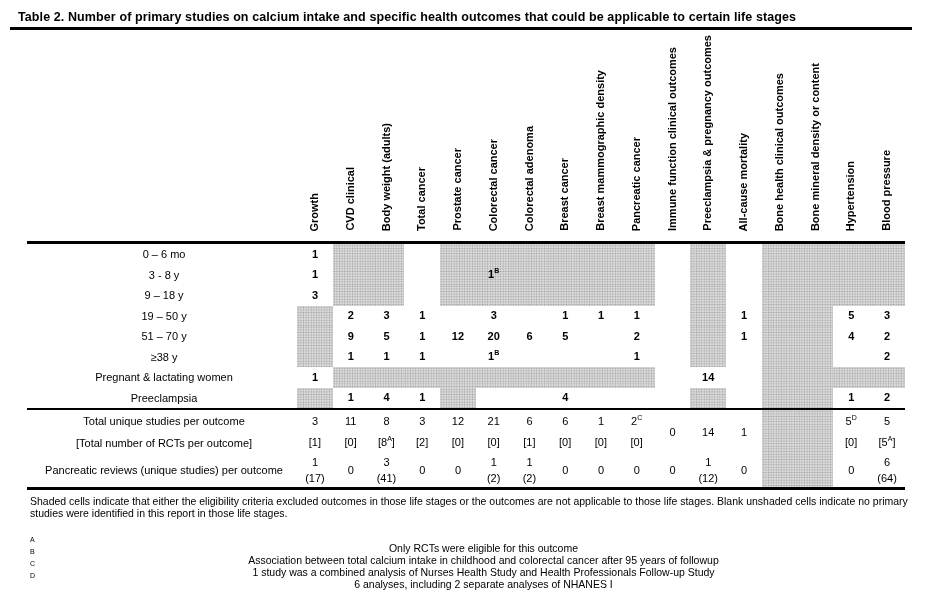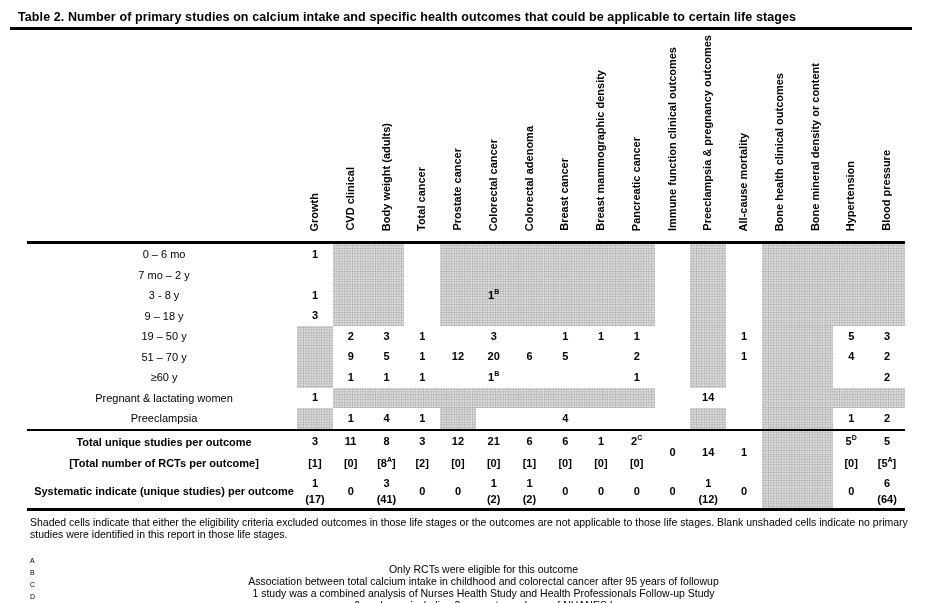--- a/index.html
+++ b/index.html
@@ -16,21 +16,21 @@
   table.tbl col.datacol{width:35.75px;}
   thead th{border-bottom:3px solid #000;vertical-align:bottom;text-align:center;
     height:205px;padding:0 0 6px 0;font-weight:bold;}
   th.corner{text-align:left;}
   .vtext{display:inline-block;writing-mode:vertical-rl;transform:rotate(180deg);
     white-space:nowrap;font-size:11px;line-height:1.05;font-weight:bold;}
   td{padding:0;font-size:11px;vertical-align:middle;overflow:visible;}
   td.lbl{text-align:center;padding-left:4px;font-weight:normal;white-space:nowrap;}
   td.val{text-align:center;font-weight:bold;line-height:1.0;}
   tr.stage td{height:20.5px;}
-  tr.total td{font-weight:bold;}
+  tr.total td{font-weight:normal;}
   tr.t0 td{border-top:2px solid #000;height:22px;}
   tr.t1 td{height:21px;}
   tr.t2 td{height:34px;border-bottom:3px solid #000;}
   tr.t2 td.val{line-height:16px;}
   td.drop{position:relative;}
   td.drop span{position:relative;top:11px;display:inline-block;}
   sup{font-size:7px;vertical-align:super;line-height:0;}
 
   
   td.sh{background-color:#dadada;
@@ -109,40 +109,20 @@
           <td class="val sh"></td>
           <td class="val"></td>
           <td class="val sh"></td>
           <td class="val"></td>
           <td class="val sh"></td>
           <td class="val sh"></td>
           <td class="val sh"></td>
           <td class="val sh"></td>
         </tr>
         <tr class="stage">
-          <td class="lbl">7 mo – 2 y</td>
-          <td class="val"></td>
-          <td class="val sh"></td>
-          <td class="val sh"></td>
-          <td class="val"></td>
-          <td class="val sh"></td>
-          <td class="val sh"></td>
-          <td class="val sh"></td>
-          <td class="val sh"></td>
-          <td class="val sh"></td>
-          <td class="val sh"></td>
-          <td class="val"></td>
-          <td class="val sh"></td>
-          <td class="val"></td>
-          <td class="val sh"></td>
-          <td class="val sh"></td>
-          <td class="val sh"></td>
-          <td class="val sh"></td>
-        </tr>
-        <tr class="stage">
           <td class="lbl">3 - 8 y</td>
           <td class="val">1</td>
           <td class="val sh"></td>
           <td class="val sh"></td>
           <td class="val"></td>
           <td class="val sh"></td>
           <td class="val sh">1<sup>B</sup></td>
           <td class="val sh"></td>
           <td class="val sh"></td>
           <td class="val sh"></td>
@@ -209,21 +189,21 @@
           <td class="val">2</td>
           <td class="val"></td>
           <td class="val sh"></td>
           <td class="val">1</td>
           <td class="val sh"></td>
           <td class="val sh"></td>
           <td class="val">4</td>
           <td class="val">2</td>
         </tr>
         <tr class="stage">
-          <td class="lbl">≥60 y</td>
+          <td class="lbl">≥38 y</td>
           <td class="val sh"></td>
           <td class="val">1</td>
           <td class="val">1</td>
           <td class="val">1</td>
           <td class="val"></td>
           <td class="val">1<sup>B</sup></td>
           <td class="val"></td>
           <td class="val"></td>
           <td class="val"></td>
           <td class="val">1</td>
@@ -309,21 +289,21 @@
           <td class="val">[0]</td>
           <td class="val"></td>
           <td class="val"></td>
           <td class="val"></td>
           <td class="val sh"></td>
           <td class="val sh"></td>
           <td class="val">[0]</td>
           <td class="val">[5<sup>A</sup>]</td>
         </tr>
         <tr class="total t2">
-          <td class="lbl">Systematic indicate (unique studies) per outcome</td>
+          <td class="lbl">Pancreatic reviews (unique studies) per outcome</td>
           <td class="val">1<br>(17)</td>
           <td class="val">0</td>
           <td class="val">3<br>(41)</td>
           <td class="val">0</td>
           <td class="val">0</td>
           <td class="val">1<br>(2)</td>
           <td class="val">1<br>(2)</td>
           <td class="val">0</td>
           <td class="val">0</td>
           <td class="val">0</td>

